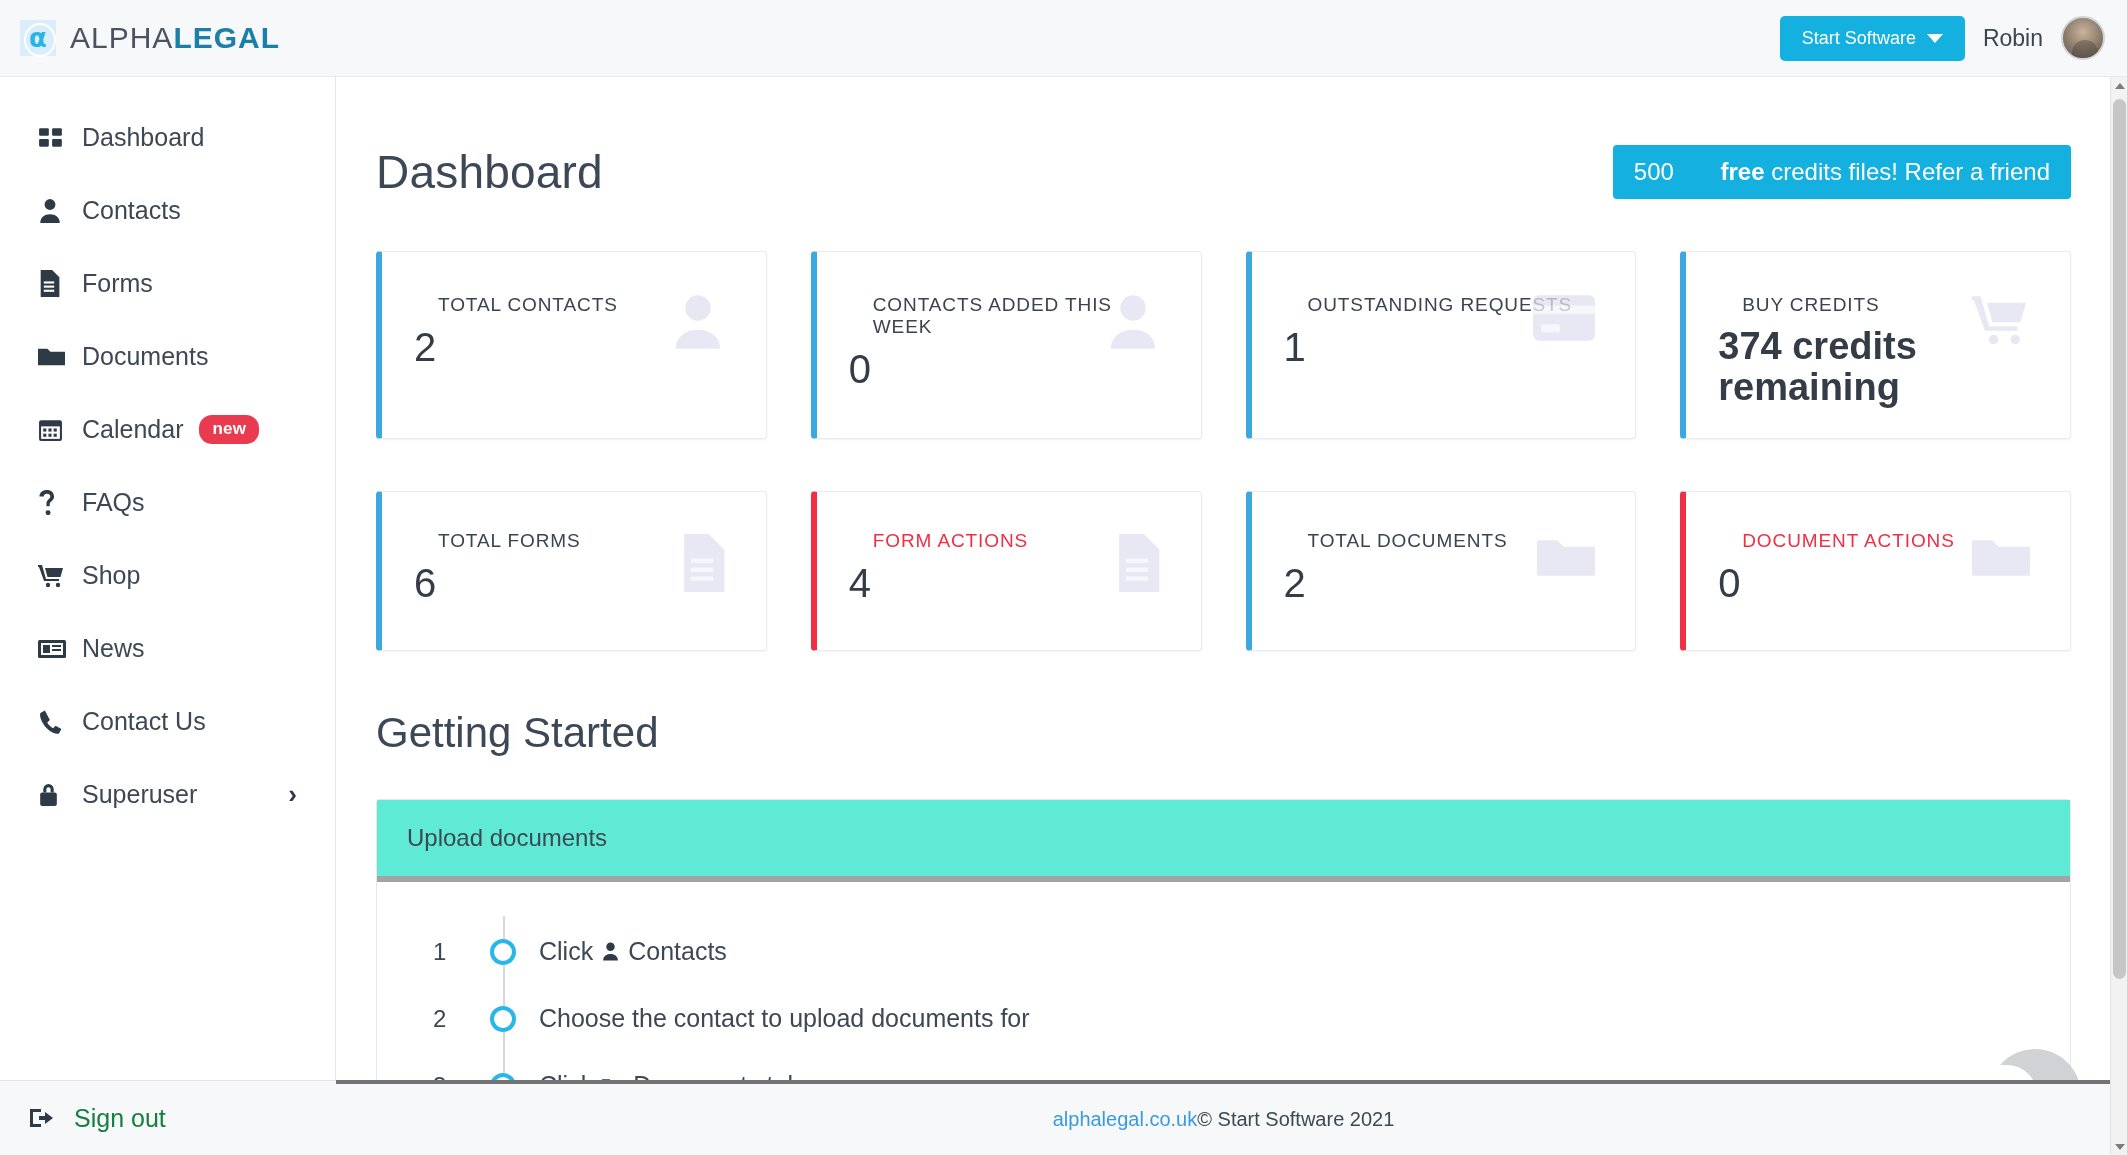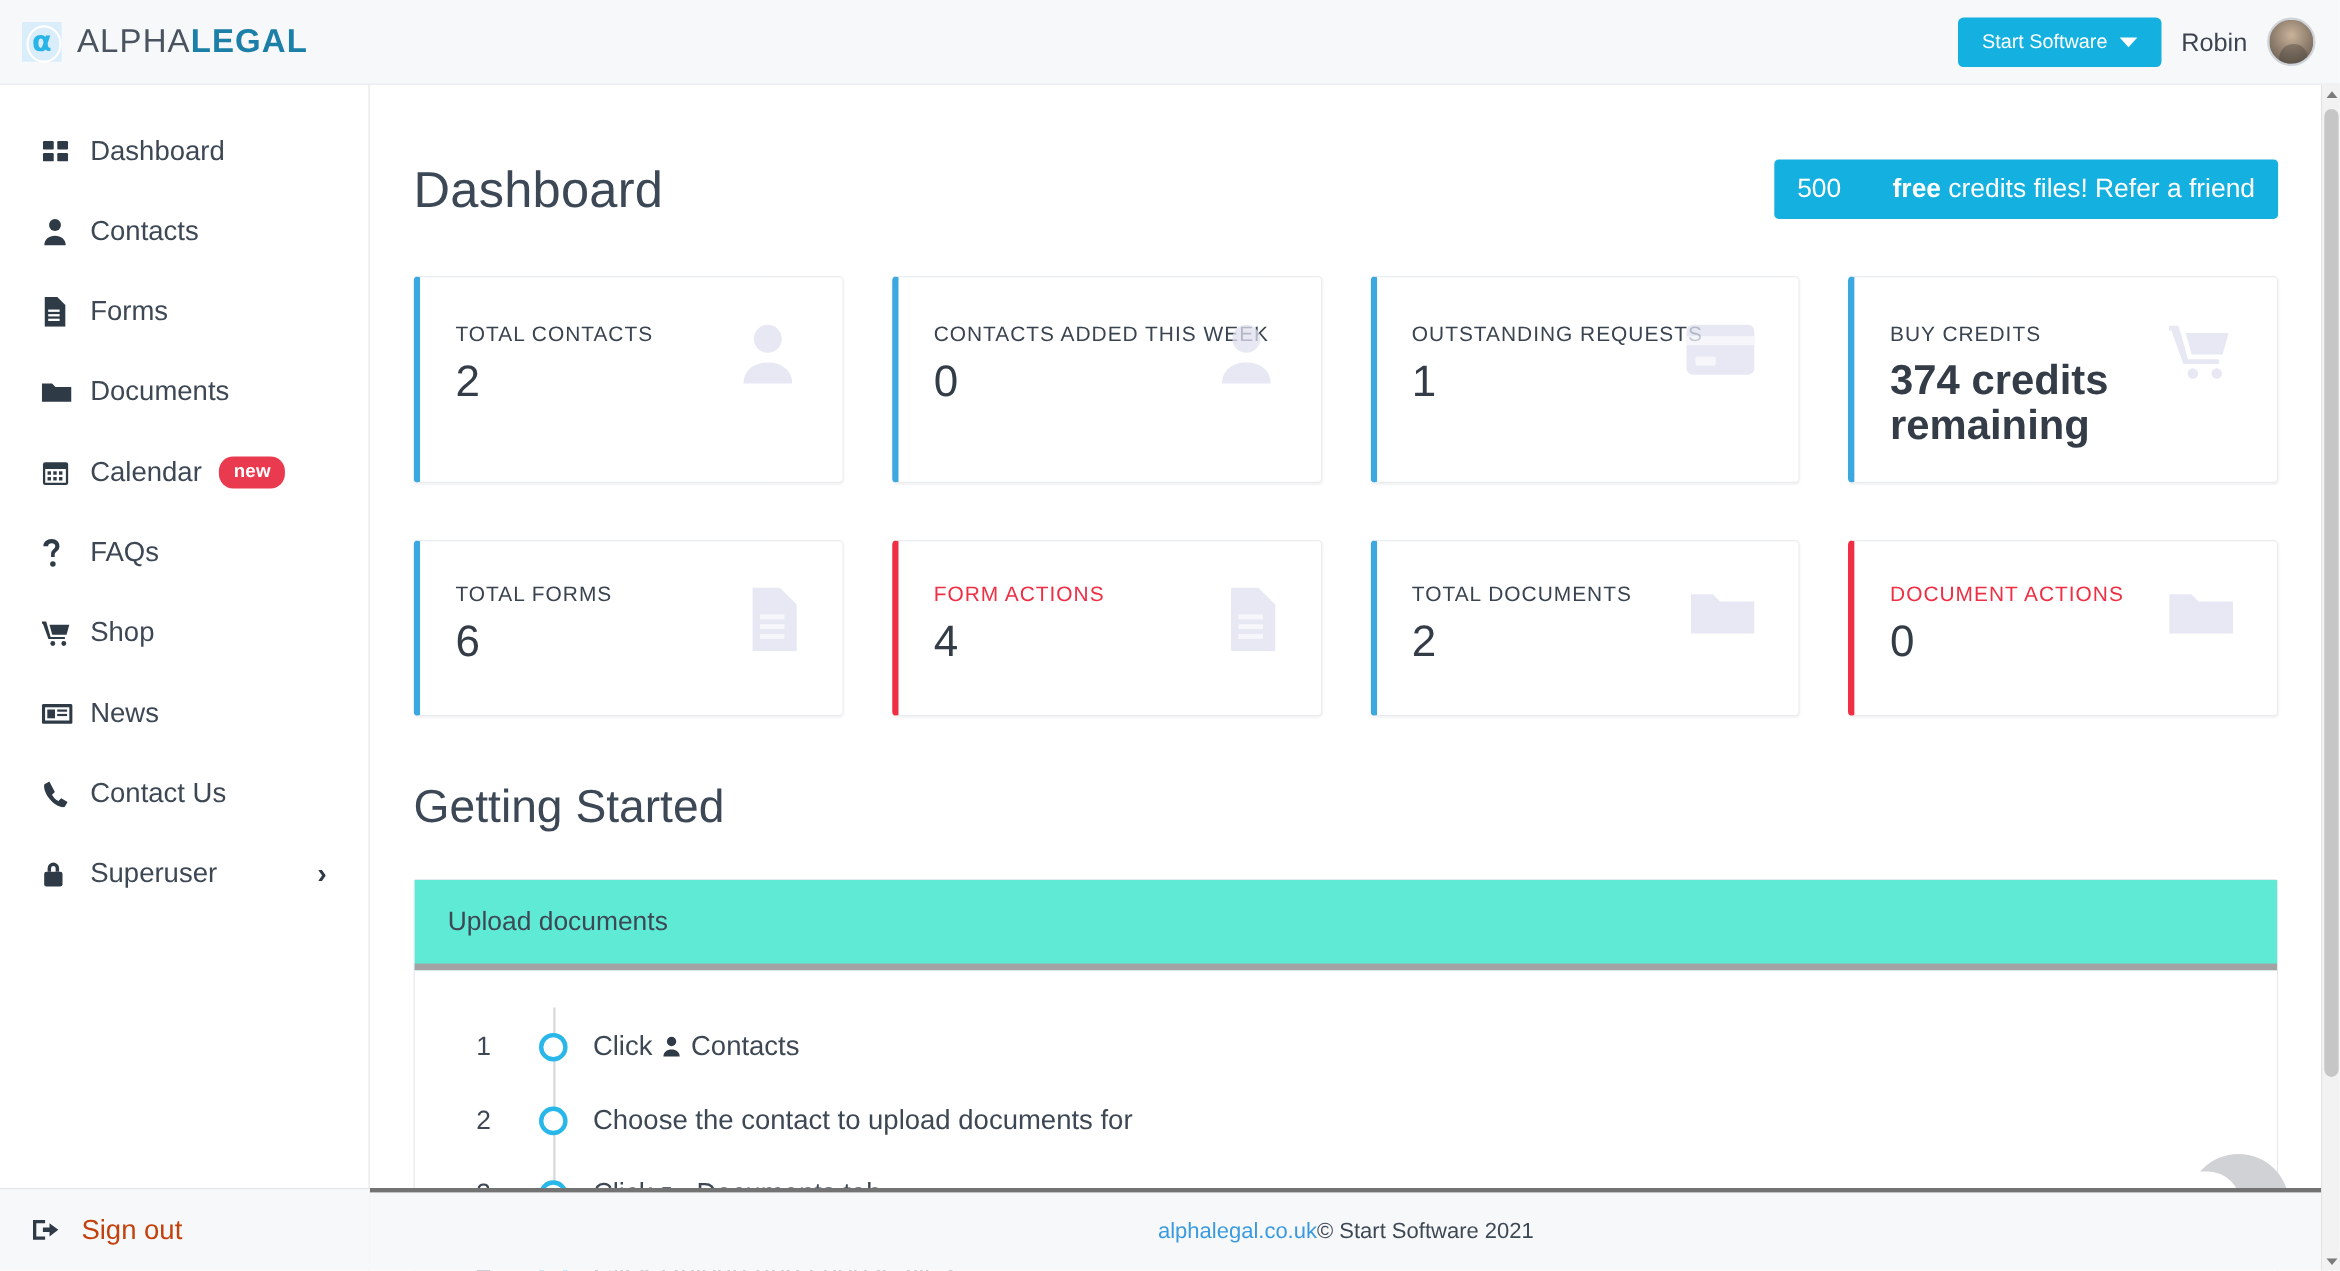--- a/index.html
+++ b/index.html
@@ -110,21 +110,21 @@
 
   .signout-bar {
     position: absolute; bottom: 0; left: 0;
     width: 336px; height: 75px;
     background: #f7f8fa;
     border-top: 1px solid #e2e5ea;
     display: flex; align-items: center;
     padding-left: 30px; cursor: pointer;
   }
   .signout-icon { color: #2f3a47; display:flex; align-items:center; width: 40px; }
-  .signout-label { font-size: 25px; color: #c2410c; margin-left: 4px; }
+  .signout-label { font-size: 25px; color: #15803d; margin-left: 4px; }
 
   
   .content {
     position: absolute; top: 77px; left: 336px;
     width: 1775px; height: 1078px;
     background: #ffffff;
     overflow: hidden;
   }
   .content-inner { padding: 0 40px; }
 
@@ -159,20 +159,21 @@
     box-shadow: 0 1px 2px rgba(0,0,0,.05);
     position: relative;
     padding: 42px 30px 30px 32px;
     min-height: 180px;
   }
   .card.row2 { min-height: 160px; padding-top: 38px; }
   .card-title {
     font-size: 19px; letter-spacing: .9px;
     font-weight: 400; color: #3a4450;
     text-transform: uppercase;
+    margin-left: 24px;
   }
   .card-value {
     font-size: 40px; color: #333c47; font-weight: 400;
     margin-top: 10px; line-height: 1.08;
   }
   .card-value.big { font-size: 38px; font-weight: 700; max-width: 330px; }
   .card-icon {
     position: absolute; right: 40px; top: 42px;
     color: #dfe1ef; opacity: .75;
   }

